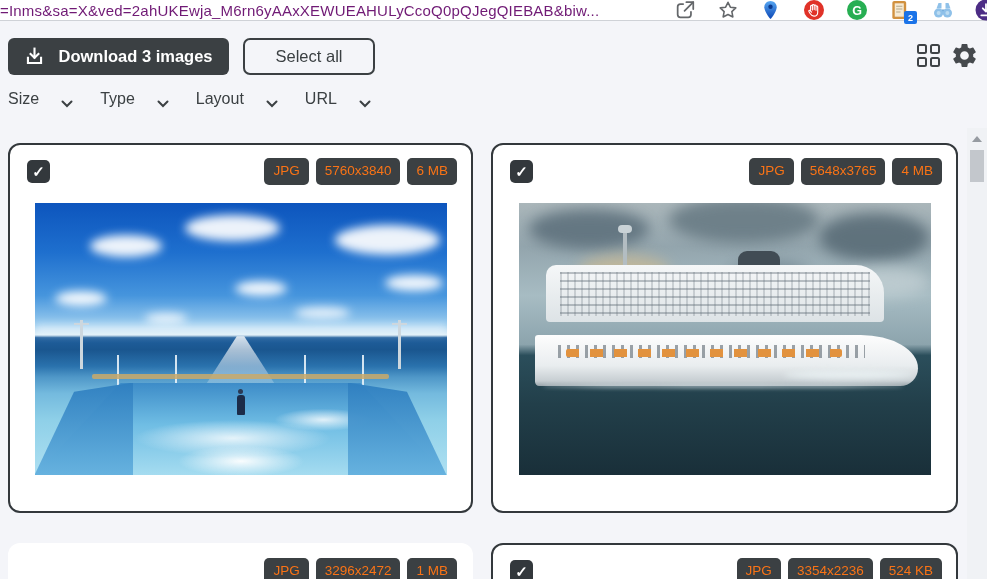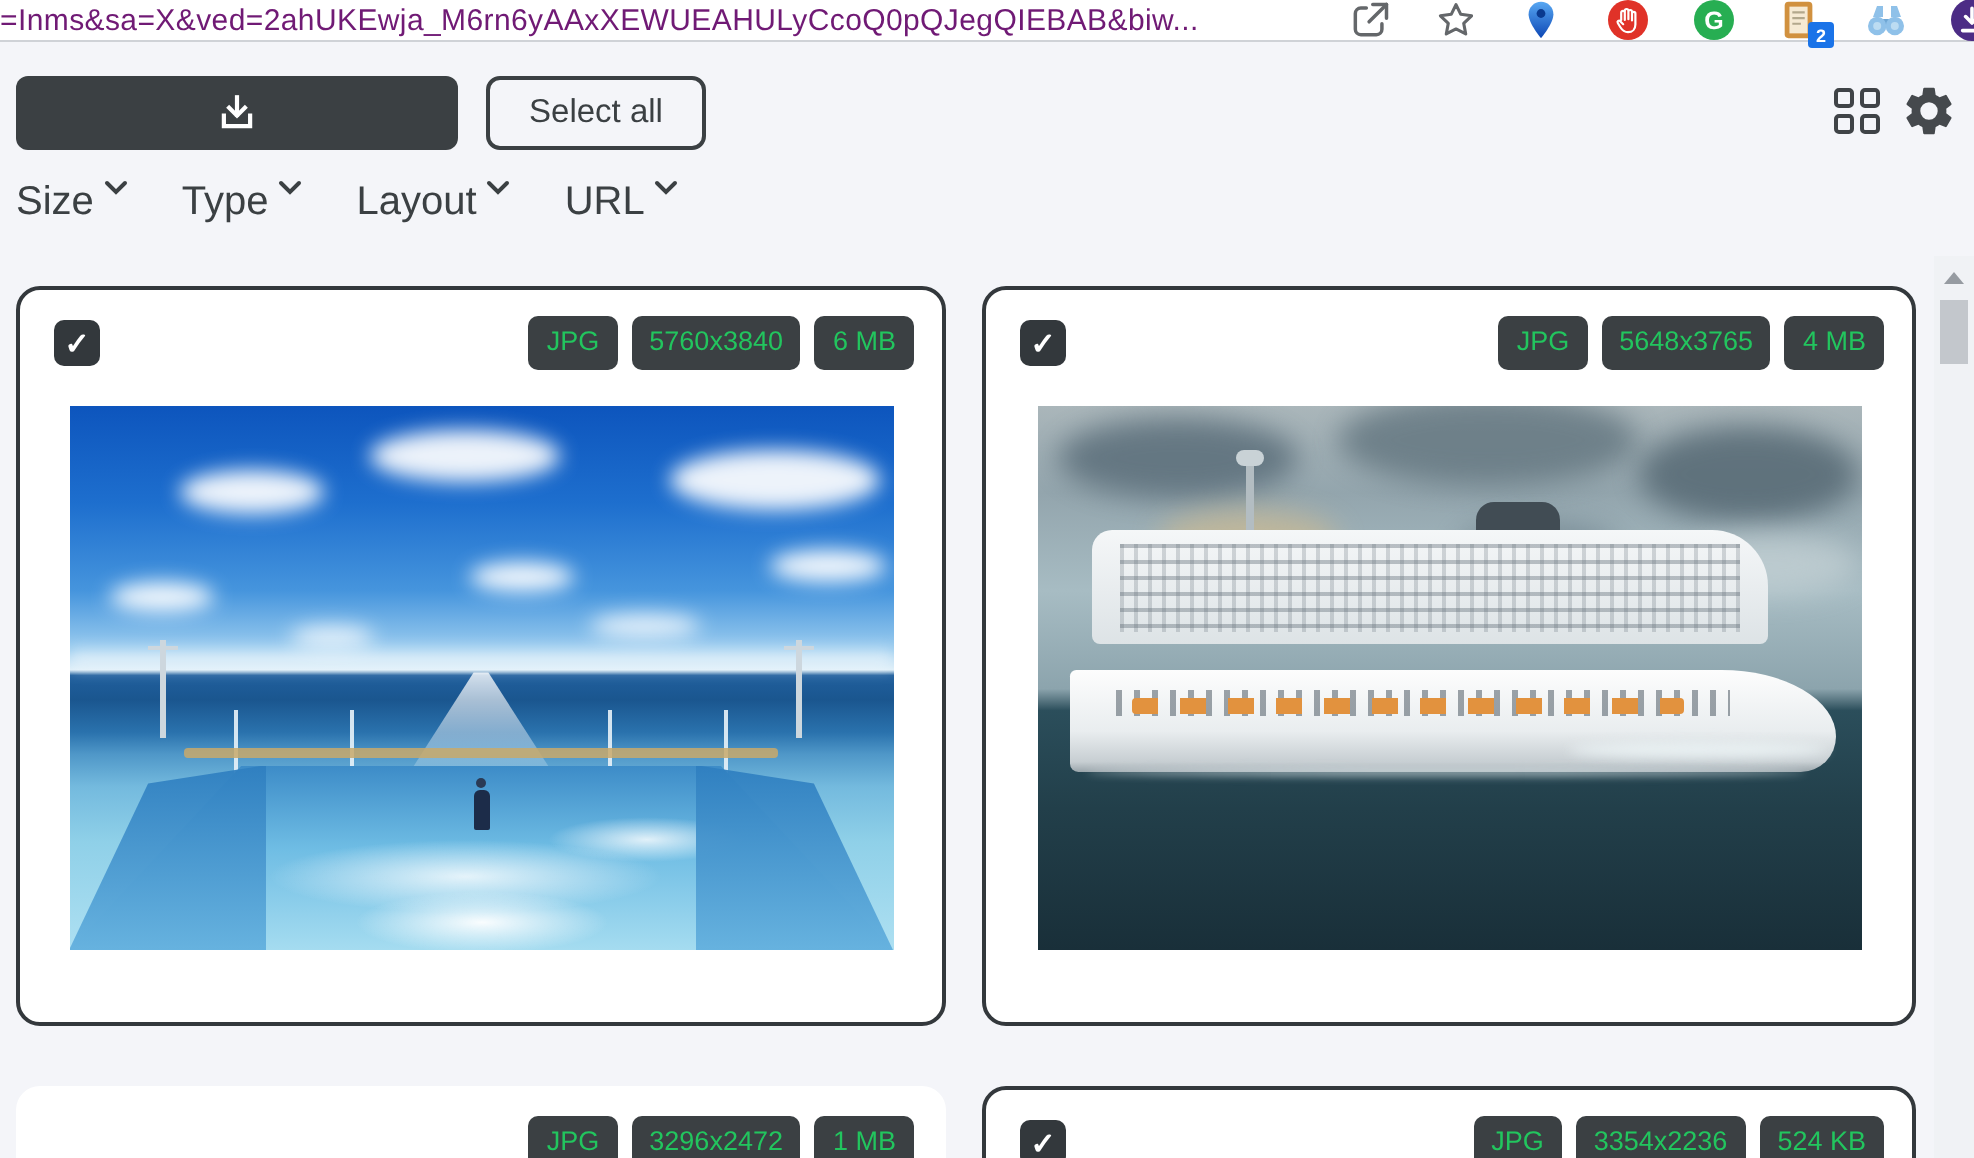--- a/index.html
+++ b/index.html
@@ -32,38 +32,38 @@
   }
 
   
   .btn-download{
     position:absolute; left:8px; top:38px; width:221px; height:37px;
     background:#3b4043; color:#fff; border:none; border-radius:6px;
     font-size:16.5px; font-weight:600; font-family:inherit;
     display:flex; align-items:center; justify-content:center; gap:13px; cursor:pointer;
   }
   .btn-select{
-    position:absolute; left:243px; top:38px; width:110px; height:37px;
+    position:absolute; left:243px; top:38px; width:132px; height:37px;
     background:transparent; color:#3b4043; border:2px solid #3b4043; border-radius:7px;
     font-size:16.5px; font-family:inherit;
     display:flex; align-items:center; justify-content:center; cursor:pointer;
   }
   .view-toggle{
     position:absolute; left:917px; top:44px; width:25px; height:25px;
     display:grid; grid-template-columns:10px 10px; grid-template-rows:10px 10px; gap:3px; cursor:pointer;
   }
   .view-toggle span{ border:2px solid #3f4347; border-radius:2.5px; background:transparent; }
   .gear{ position:absolute; left:950px; top:41px; width:29px; height:29px; cursor:pointer; }
 
   
   .filters{
     position:absolute; left:8px; top:90px; display:flex; gap:27px; align-items:center;
   }
   .filter{
-    display:flex; align-items:flex-start; gap:5px; font-size:20px; color:#3b4043; cursor:pointer;
+    display:flex; align-items:flex-end; gap:22px; font-size:16px; color:#3b4043; cursor:pointer;
   }
 
   
   .card{
     position:absolute; width:465px; height:370px; background:#fff;
     border:2px solid #33383c; border-radius:12px;
   }
   .card.unselected{ border-color:transparent; }
   .card-1{ left:8px;   top:143px; }
   .card-2{ left:491px; top:143px; width:467px; }
@@ -74,21 +74,21 @@
     display:flex; align-items:center; padding:13px 14px 0 17px; height:40px;
   }
   .checkbox{
     width:23px; height:23px; background:#33383c; border-radius:5px;
     color:#fff; font-size:15px; font-weight:bold;
     display:flex; align-items:center; justify-content:center; cursor:pointer;
   }
   .card.unselected .checkbox{ visibility:hidden; }
   .badges{ margin-left:auto; display:flex; gap:7px; }
   .badge{
-    background:#3b4043; color:#22c55e; font-size:13.5px; line-height:1;
+    background:#3b4043; color:#f97316; font-size:13.5px; line-height:1;
     padding:6px 9px 7px; border-radius:5px; white-space:nowrap;
   }
 
   .thumb{
     position:relative; width:412px; height:272px; margin:18px auto 0;
     overflow:hidden; cursor:pointer; background:#dfe6ec;
   }
   .card-url{
     position:absolute; left:0; right:0; bottom:7px; padding:0 15px;
     font-size:14.5px; color:#5f6368; white-space:nowrap; overflow:hidden; cursor:text;
@@ -251,20 +251,21 @@
 </div>
 
 <button class="btn-download">
   <span style="display:flex;">
     <svg width="21" height="21" viewBox="0 0 24 24" fill="none" stroke="#ffffff" stroke-width="2.4" stroke-linecap="square">
       <path d="M12 3v10"></path>
         <path d="M7.5 9l4.5 4.5L16.5 9"></path>
         <path d="M4.5 13.5V19.5h15v-6"></path>
     </svg>
   </span>
+  <span>Download 3 images</span>
 </button>
 
 <button class="btn-select">
   <span>Select all</span>
 </button>
 
 <div class="view-toggle">
   <span></span>
     <span></span>
     <span></span>

